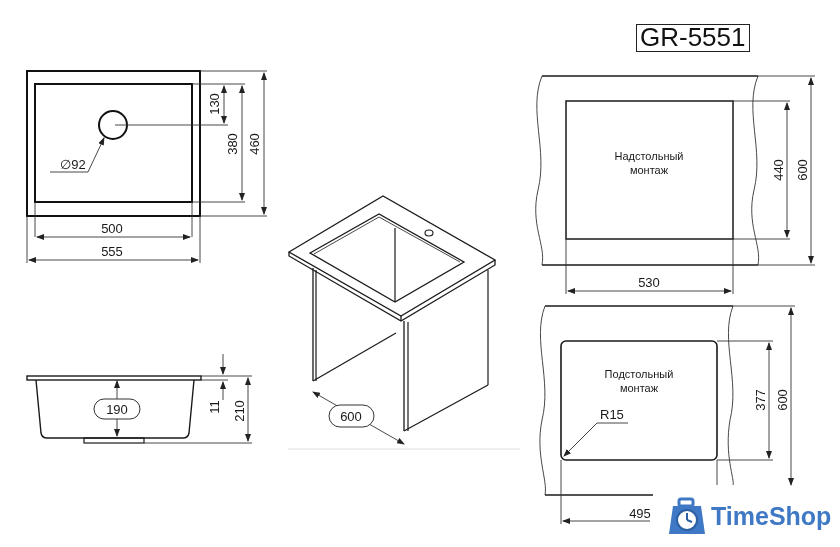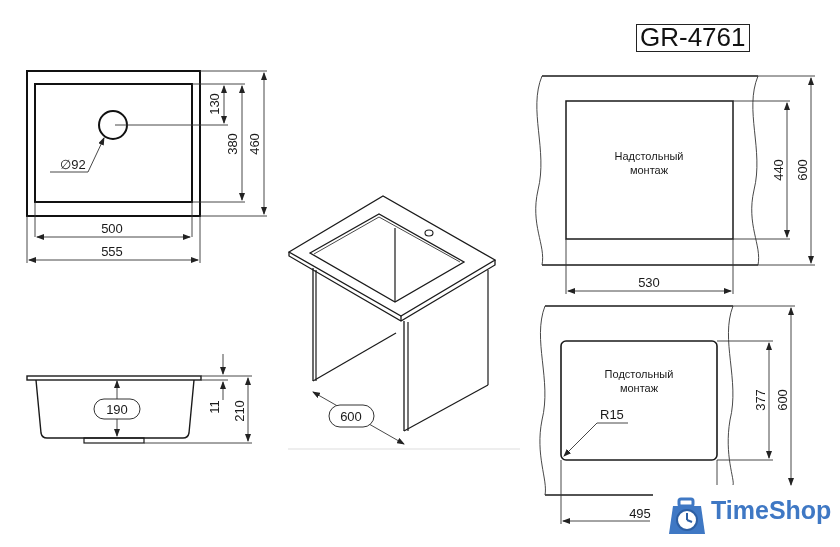--- a/index.html
+++ b/index.html
@@ -4,28 +4,28 @@
 <style>
   html, body { margin:0; padding:0; background:#ffffff; }
   body { width:840px; height:547px; position:relative; overflow:hidden; font-family:"Liberation Sans", sans-serif; }
   svg { position:absolute; left:0; top:0; }
   .ln { stroke:#1a1a1a; fill:none; }
   .thin { stroke:#333; stroke-width:0.9; fill:none; }
   .thick { stroke:#111; stroke-width:2; fill:none; }
   .txt { font-family:"Liberation Sans", sans-serif; fill:#1a1a1a; }
   .title-box { position:absolute; left:636px; top:24px; width:112px; height:26px; border:1px solid #222; }
   .title-text { position:absolute; left:640px; top:22px; font-size:26px; color:#111; font-family:"Liberation Sans", sans-serif; letter-spacing:0px; }
-  .logo { position:absolute; left:667px; top:496px; display:flex; align-items:flex-start; }
+  .logo { position:absolute; left:667px; top:496px; display:flex; align-items:center; }
   .logo-text { font-size:25px; font-weight:bold; color:#3f78c4; font-family:"Liberation Sans", sans-serif; margin-left:4px; }
 </style>
 </head>
 <body>
 
 <div class="title-box"></div>
-<div class="title-text">GR-4761</div>
+<div class="title-text">GR-5551</div>
 
 <svg width="840" height="547" viewBox="0 0 840 547">
   <defs>
     <marker id="ar" markerWidth="8" markerHeight="6" refX="7" refY="3" orient="auto-start-reverse" markerUnits="userSpaceOnUse">
       <path d="M0,0 L8,3 L0,6 Z" fill="#222"></path>
     </marker>
   </defs>
 
   <g>
     <rect x="27" y="71" width="173" height="145" class="thick"></rect>

